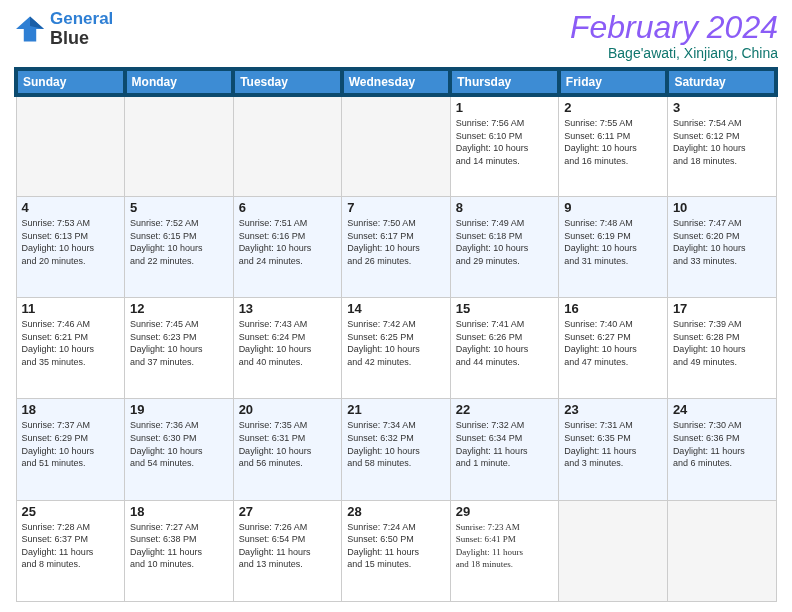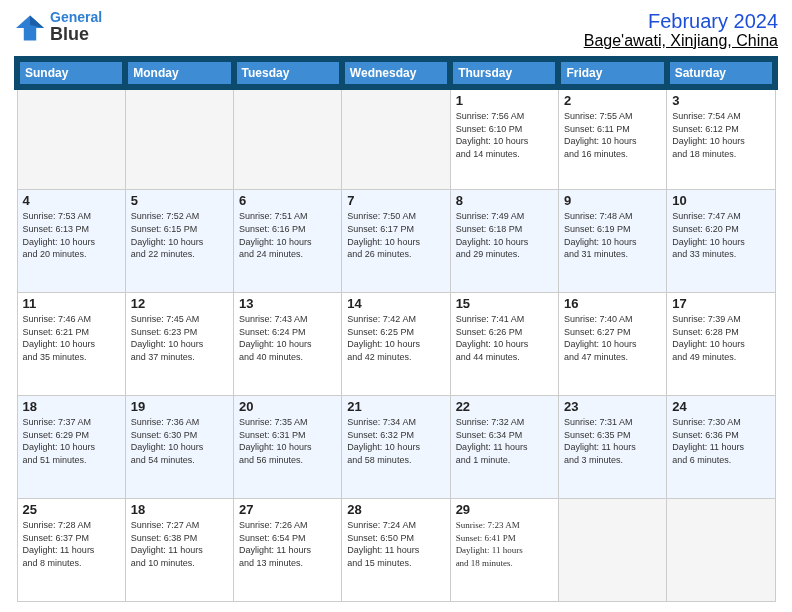--- a/index.html
+++ b/index.html
@@ -29,43 +29,43 @@
       gap: 4px;
     }
     .logo-bird {
       width: 32px;
       height: 28px;
     }
     .title-block {
       text-align: right;
     }
     .main-title {
-      font-size: 20px;
+      font-size: 32px;
       font-weight: normal;
-      color: #1d4ed8;
+      color: #8b5cf6;
       line-height: 1.1;
+      font-style: italic;
     }
     .subtitle {
-      font-size: 16px;
-      color: #000000;
-      text-decoration: underline;
+      font-size: 14px;
+      color: #0f766e;
     }
     .calendar {
       flex: 1;
       border-collapse: collapse;
       width: 100%;
       table-layout: fixed;
     }
     .calendar th {
       background-color: #3d8cd4;
       color: #fff;
       font-size: 12px;
       font-weight: bold;
       padding: 4px 5px;
-      border: 6px solid #0c4a6e;
+      border: 4px solid #0c4a6e;
       text-align: left;
     }
     .calendar td {
       border: 1px solid #ccc;
       vertical-align: top;
       padding: 3px 5px;
       font-size: 9.5px;
       color: #333;
       height: 88px;
       background: #fff;
@@ -93,21 +93,21 @@
 <body>
 
 <div class="page">
   <div class="header">
     <div class="logo">
       <svg class="logo-bird" viewBox="0 0 40 36" xmlns="http://www.w3.org/2000/svg">
         <polygon points="20,2 38,18 28,18 28,34 12,34 12,18 2,18" fill="#2e7fd4"></polygon>
         <polygon points="20,2 38,18 20,14" fill="#1a5fa8"></polygon>
       </svg>
       <div>
-        <div style="font-size:14px;font-weight:bold;color:#333;line-height:1.1;">
+        <div style="font-size:17px;font-weight:bold;color:#333;line-height:1.1;">
           <span style="color:#2e7fd4;">General</span>
         </div>
         <div style="font-size:18px;font-weight:bold;color:#333;line-height:1.1;">Blue</div>
       </div>
     </div>
     <div class="title-block">
       <div class="main-title">February 2024</div>
       <div class="subtitle">Bage'awati, Xinjiang, China</div>
     </div>
   </div>

